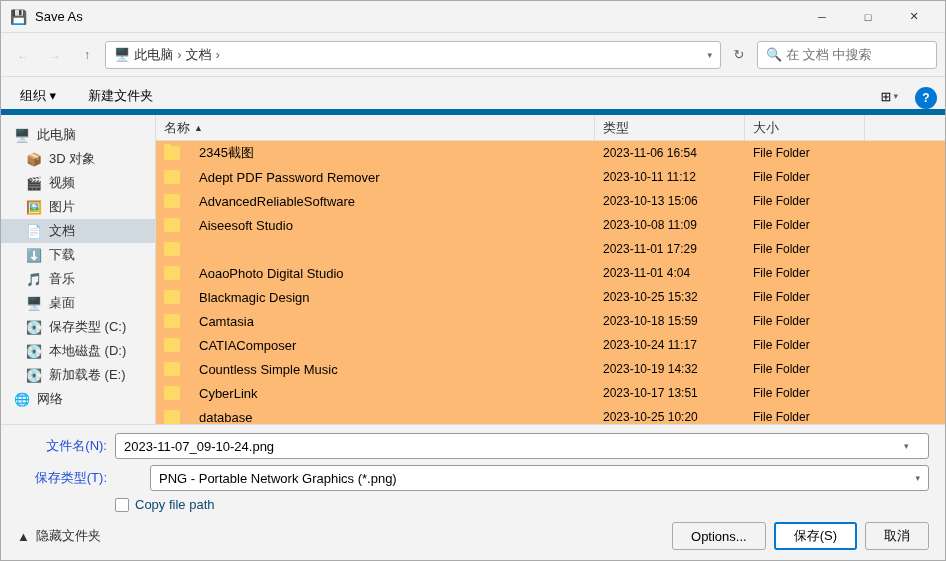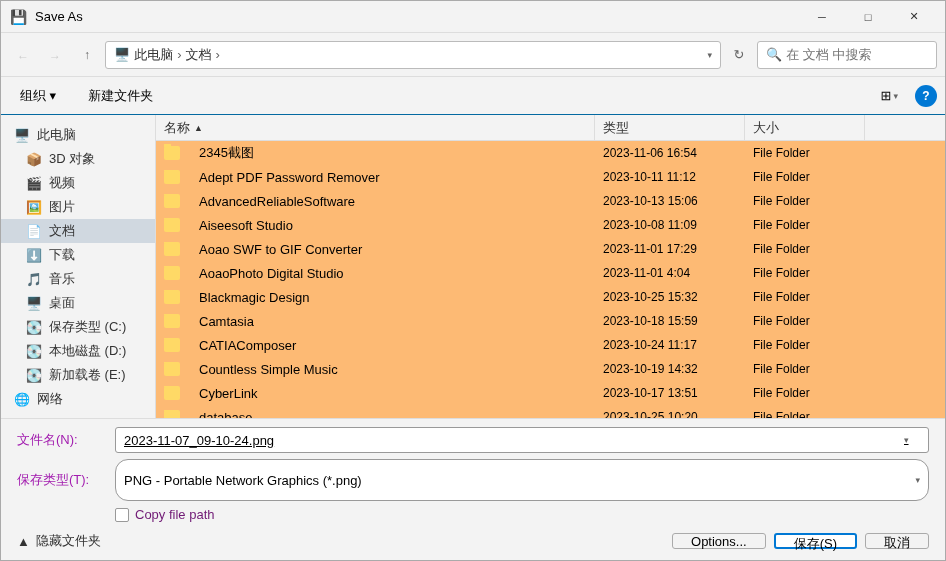--- a/index.html
+++ b/index.html
@@ -11,50 +11,50 @@
     .title-bar-controls { display: flex; gap: 0; }
     .title-btn { width: 46px; height: 32px; border: none; background: transparent; cursor: pointer; font-size: 11px; display: flex; align-items: center; justify-content: center; color: #333; }
     .toolbar { height: 44px; display: flex; align-items: center; padding: 0 8px; gap: 4px; background: #f3f3f3; border-bottom: 1px solid #ddd; }
     .nav-btn { width: 28px; height: 28px; border: 1px solid transparent; background: transparent; border-radius: 3px; cursor: pointer; display: flex; align-items: center; justify-content: center; color: #666; font-size: 12px; }
     .nav-btn:disabled { color: #ccc; cursor: default; }
     .breadcrumb-bar { flex: 1; height: 28px; background: #fff; border: 1px solid #bbb; border-radius: 3px; display: flex; align-items: center; padding: 0 8px; gap: 4px; font-size: 13px; color: #333; }
     .breadcrumb-sep { color: #666; }
     .refresh-btn { width: 28px; height: 28px; background: transparent; border: 1px solid transparent; border-radius: 3px; cursor: pointer; display: flex; align-items: center; justify-content: center; color: #666; }
     .search-box { width: 180px; height: 28px; border: 1px solid #bbb; border-radius: 3px; background: #fff; display: flex; align-items: center; padding: 0 8px; gap: 4px; color: #888; }
     .search-box input { border: none; outline: none; background: transparent; font-size: 13px; color: #888; width: 100%; }
-    .actions-bar { height: 38px; display: flex; align-items: center; padding: 0 8px; gap: 8px; background: #f3f3f3; border-bottom: 1px solid #0369a1; }
+    .actions-bar { height: 38px; display: flex; align-items: flex-end; padding: 0 8px; gap: 8px; background: #f3f3f3; border-bottom: 6px solid #0369a1; }
     .organize-btn { height: 26px; padding: 0 10px; background: transparent; border: 1px solid transparent; border-radius: 3px; cursor: pointer; display: flex; align-items: center; gap: 4px; }
     .new-folder-btn { height: 26px; padding: 0 12px; background: transparent; border: 1px solid transparent; border-radius: 3px; cursor: pointer; }
     .view-btn { margin-left: auto; height: 26px; padding: 0 8px; background: transparent; border: 1px solid transparent; border-radius: 3px; cursor: pointer; display: flex; align-items: center; gap: 2px; }
     .help-btn { width: 22px; height: 22px; border-radius: 50%; background: #0078d4; border: none; color: #fff; cursor: pointer; font-weight: bold; font-size: 12px; }
     .main-area { display: flex; flex: 1; overflow: hidden; }
     .sidebar { width: 155px; background: #f3f3f3; border-right: 1px solid #ddd; overflow-y: auto; padding: 8px 0; }
     .sidebar-item { display: flex; align-items: center; gap: 6px; padding: 3px 8px 3px 12px; cursor: pointer; color: #333; white-space: nowrap; height: 24px; }
     .sidebar-item.active { background: #d0d8e0; }
     .sidebar-item .icon { width: 18px; height: 18px; display: flex; align-items: center; justify-content: center; flex-shrink: 0; }
     .file-list-container { flex: 1; background: #fdba74; overflow: hidden; display: flex; flex-direction: column; }
     .file-list-header { display: grid; grid-template-columns: 1fr 150px 120px 80px; height: 26px; border-bottom: 1px solid #ddd; background: #f3f3f3; }
     .col-header { display: flex; align-items: center; padding: 0 8px; font-size: 12px; color: #333; cursor: pointer; border-right: 1px solid #ddd; gap: 4px; }
     .file-list-scroll { flex: 1; overflow-y: auto; overflow-x: hidden; }
     .file-row { display: grid; grid-template-columns: 1fr 150px 120px 80px; height: 24px; align-items: center; cursor: pointer; }
     .file-cell { padding: 0 8px; font-size: 12px; white-space: nowrap; overflow: hidden; text-overflow: ellipsis; display: flex; align-items: center; gap: 19px; }
     .folder-icon { width: 16px; height: 14px; background: #ffd966; border-radius: 2px; position: relative; flex-shrink: 0; }
     .folder-icon::before { content:''; position:absolute; top:-3px; left:0; width:7px; height:4px; background:#ffd966; border-radius: 2px 2px 0 0; }
     .bottom-area { background: #f3f3f3; border-top: 1px solid #ddd; padding: 8px 16px; display: flex; flex-direction: column; gap: 6px; }
     .form-row { display: flex; align-items: center; gap: 8px; }
-    .form-label { width: 90px; text-align: left; color: #a21caf; font-size: 13px; flex-shrink: 0; }
-    .form-input { flex: 1; height: 26px; border: 1px solid #999; border-radius: 3px; padding: 0 8px; font-size: 13px; background: #fff; display: flex; align-items: center; text-decoration: underline; }
+    .form-label { width: 90px; text-align: right; color: #1d4ed8; font-size: 13px; flex-shrink: 0; }
+    .form-input { flex: 1; height: 26px; border: 1px solid #999; border-radius: 3px; padding: 0 8px; font-size: 13px; background: #fff; display: flex; align-items: center; }
     .form-input input { border: none; outline: none; background: transparent; width: 100%; font-size: 13px; }
-    .form-select { flex: 1; height: 42px; border: 1px solid #999; border-radius: 13px; padding: 0 8px; font-size: 13px; background: #fff; display: flex; align-items: center; justify-content: space-between; cursor: pointer; }
+    .form-select { flex: 1; height: 26px; border: 1px solid #999; border-radius: 3px; padding: 0 8px; font-size: 13px; background: #fff; display: flex; align-items: center; justify-content: space-between; cursor: pointer; margin-left: 35px; }
     .copy-path-row { display: flex; align-items: center; gap: 6px; padding-left: 98px; }
     .checkbox { width: 14px; height: 14px; border: 1px solid #999; background: #fff; border-radius: 2px; cursor: pointer; flex-shrink: 0; }
     .bottom-buttons { display: flex; align-items: center; justify-content: space-between; padding: 4px 0 2px 0; }
     .left-bottom { display: flex; align-items: center; gap: 6px; cursor: pointer; color: #333; font-size: 12px; }
     .right-bottom { display: flex; gap: 8px; align-items: center; }
-    .btn { height: 16px; padding: 0 18px; border: 1px solid #aaa; border-radius: 3px; background: #f3f3f3; cursor: pointer; font-size: 13px; }
+    .btn { height: 28px; padding: 0 18px; border: 1px solid #aaa; border-radius: 3px; background: #f3f3f3; cursor: pointer; font-size: 13px; }
     .btn-save { background: #fff; border: 2px solid #0078d4; }
     .chevron-down { font-size: 9px; color: #666; }
   </style>
 </head>
 <body>
 
 <div class="dialog">
 
   <div class="title-bar">
     <div class="icon">
@@ -200,21 +200,20 @@
         <div class="folder-icon"></div>
         <span>Aiseesoft Studio</span>
       </div>
       <div class="file-cell">2023-10-08 11:09</div>
       <div class="file-cell">File Folder</div>
       <div class="file-cell"></div>
     </div>
           <div class="file-row">
       <div class="file-cell">
         <div class="folder-icon"></div>
-        <span>Aoao SWF to GIF Converter</span>
       </div>
       <div class="file-cell">2023-11-01 17:29</div>
       <div class="file-cell">File Folder</div>
       <div class="file-cell"></div>
     </div>
           <div class="file-row">
       <div class="file-cell">
         <div class="folder-icon"></div>
         <span>AoaoPhoto Digital Studio</span>
       </div>
@@ -290,21 +289,21 @@
     </div>
     <div class="form-row">
       <span class="form-label">保存类型(T):</span>
       <div class="form-select">
         <span>PNG - Portable Network Graphics (*.png)</span>
         <span class="chevron-down">▾</span>
       </div>
     </div>
     <div class="copy-path-row">
       <div class="checkbox"></div>
-      <span style="color:#701a75;">Copy file path</span>
+      <span style="color:#0c4a6e;">Copy file path</span>
     </div>
     <div class="bottom-buttons">
       <div class="left-bottom">
         <span>▲</span>
         <span>隐藏文件夹</span>
       </div>
       <div class="right-bottom">
         <button class="btn">Options...</button>
         <button class="btn btn-save">保存(S)</button>
         <button class="btn">取消</button>

